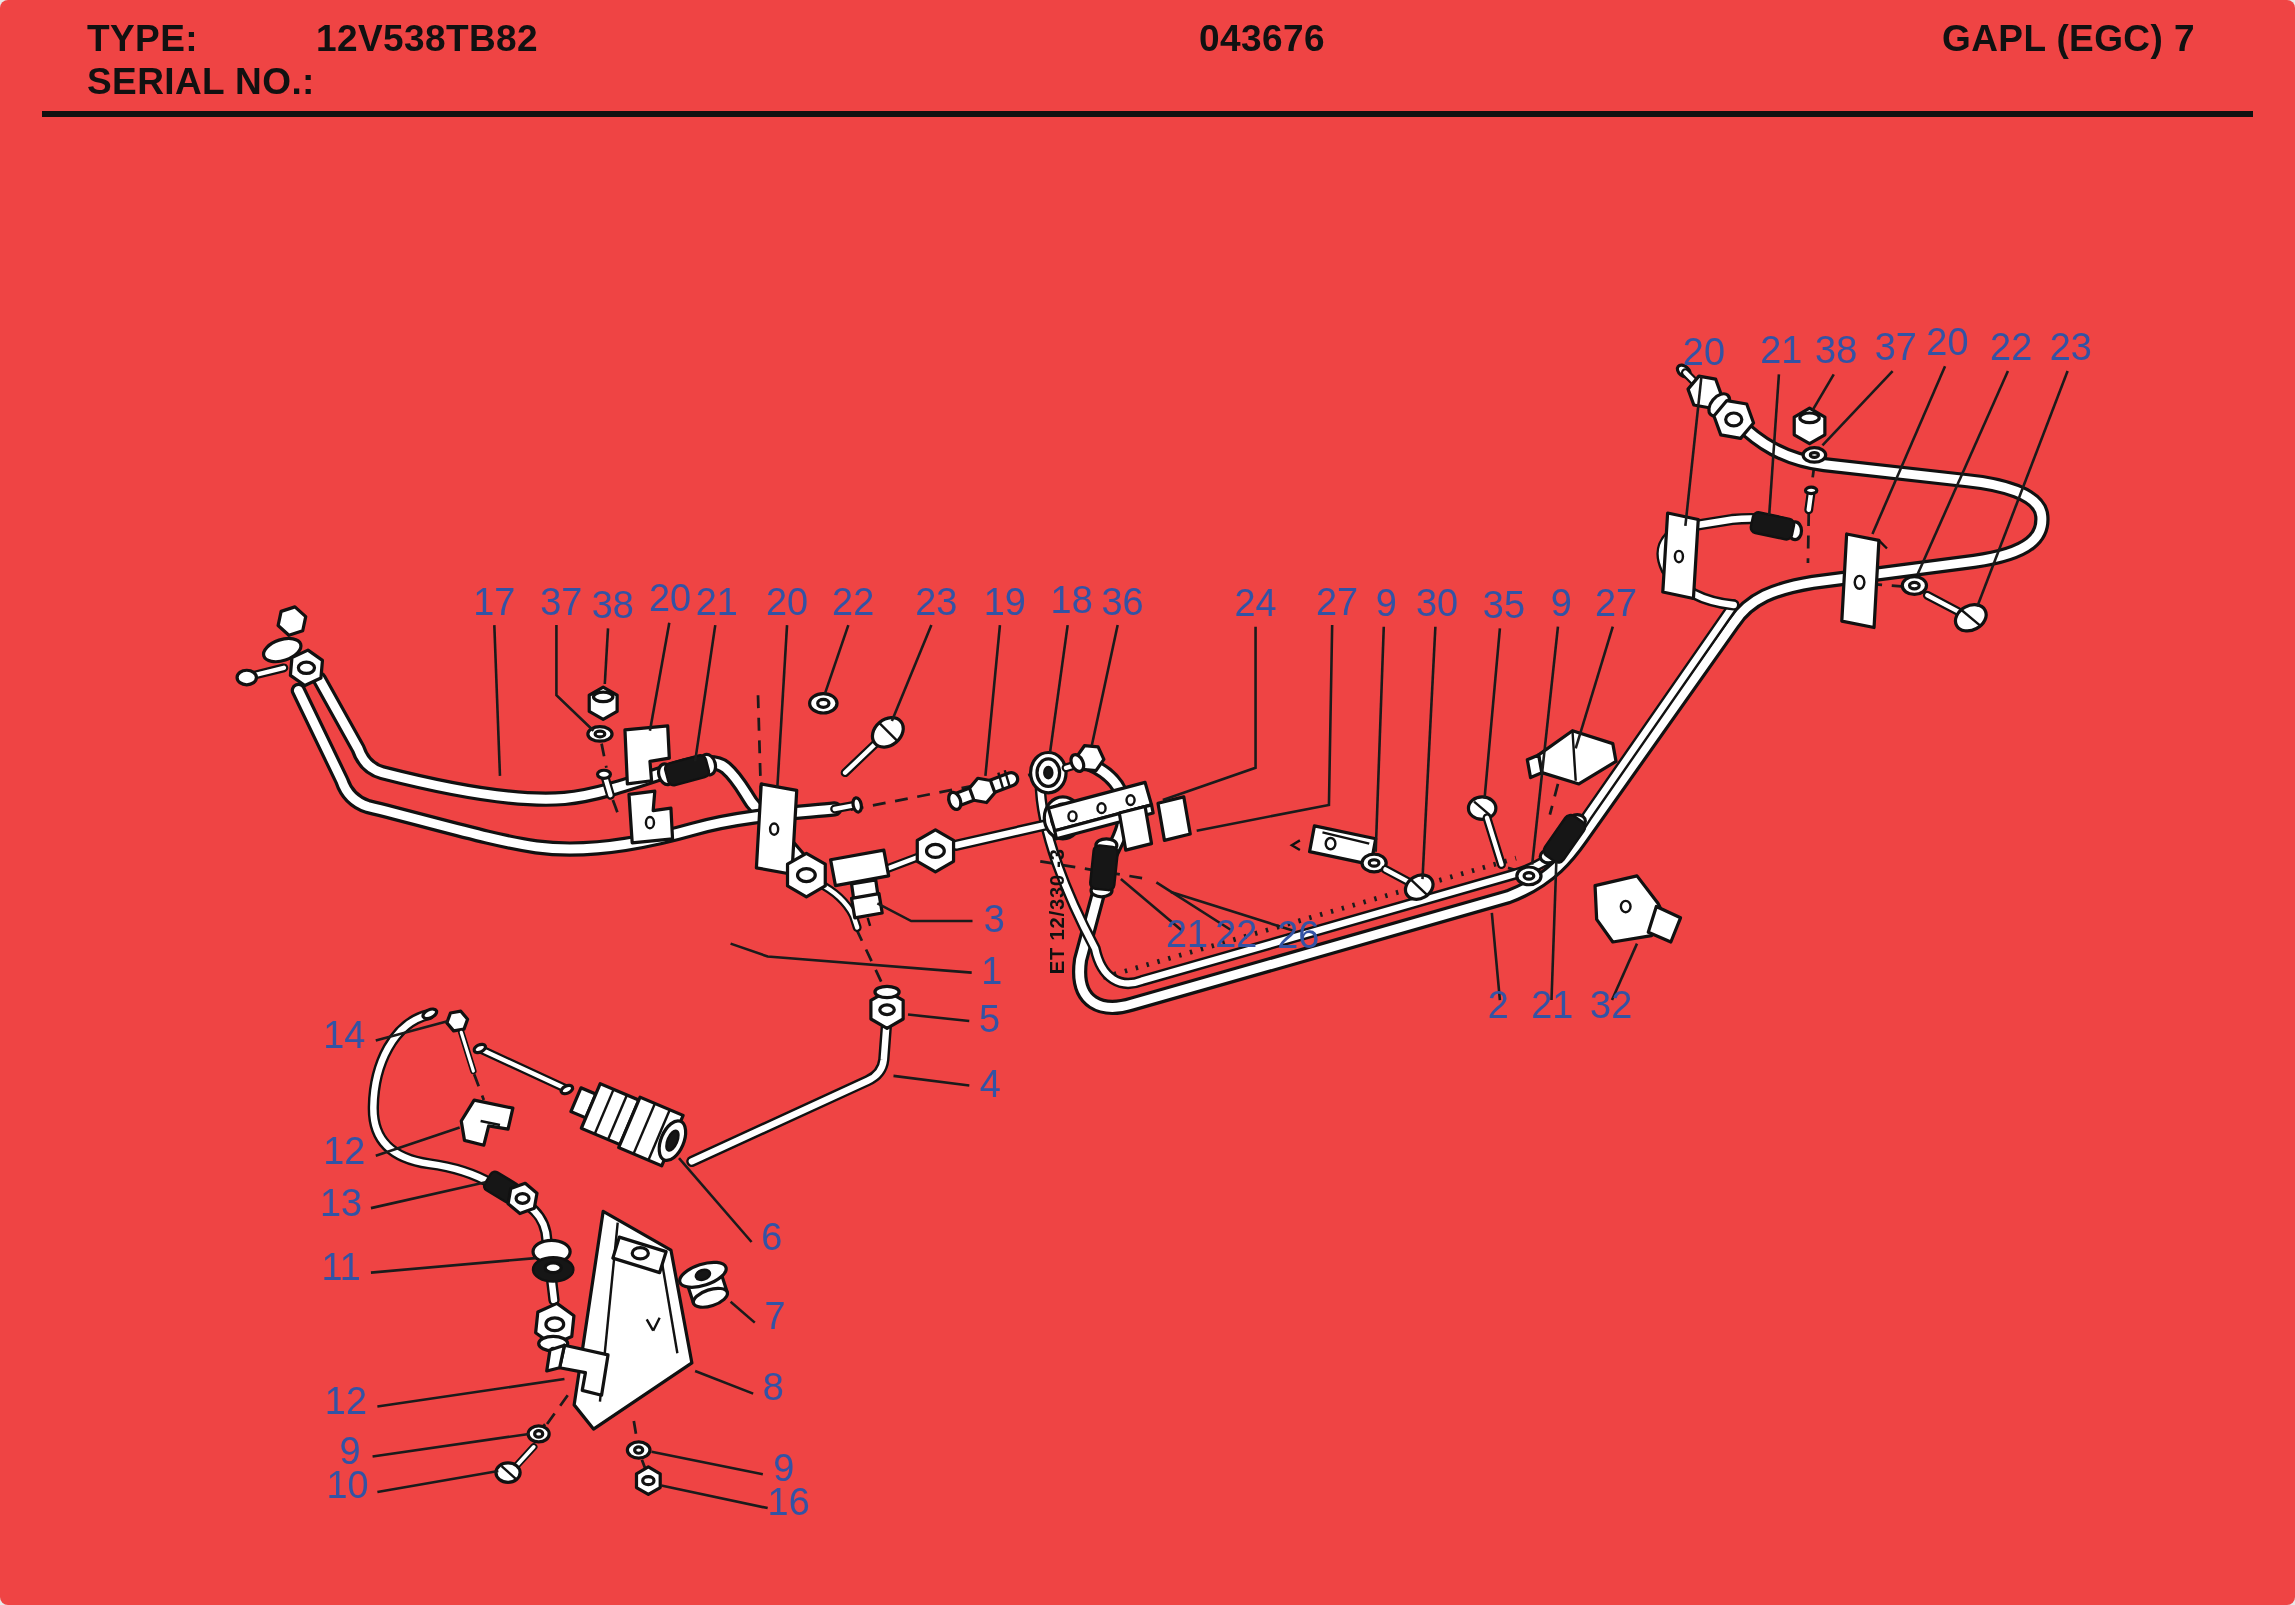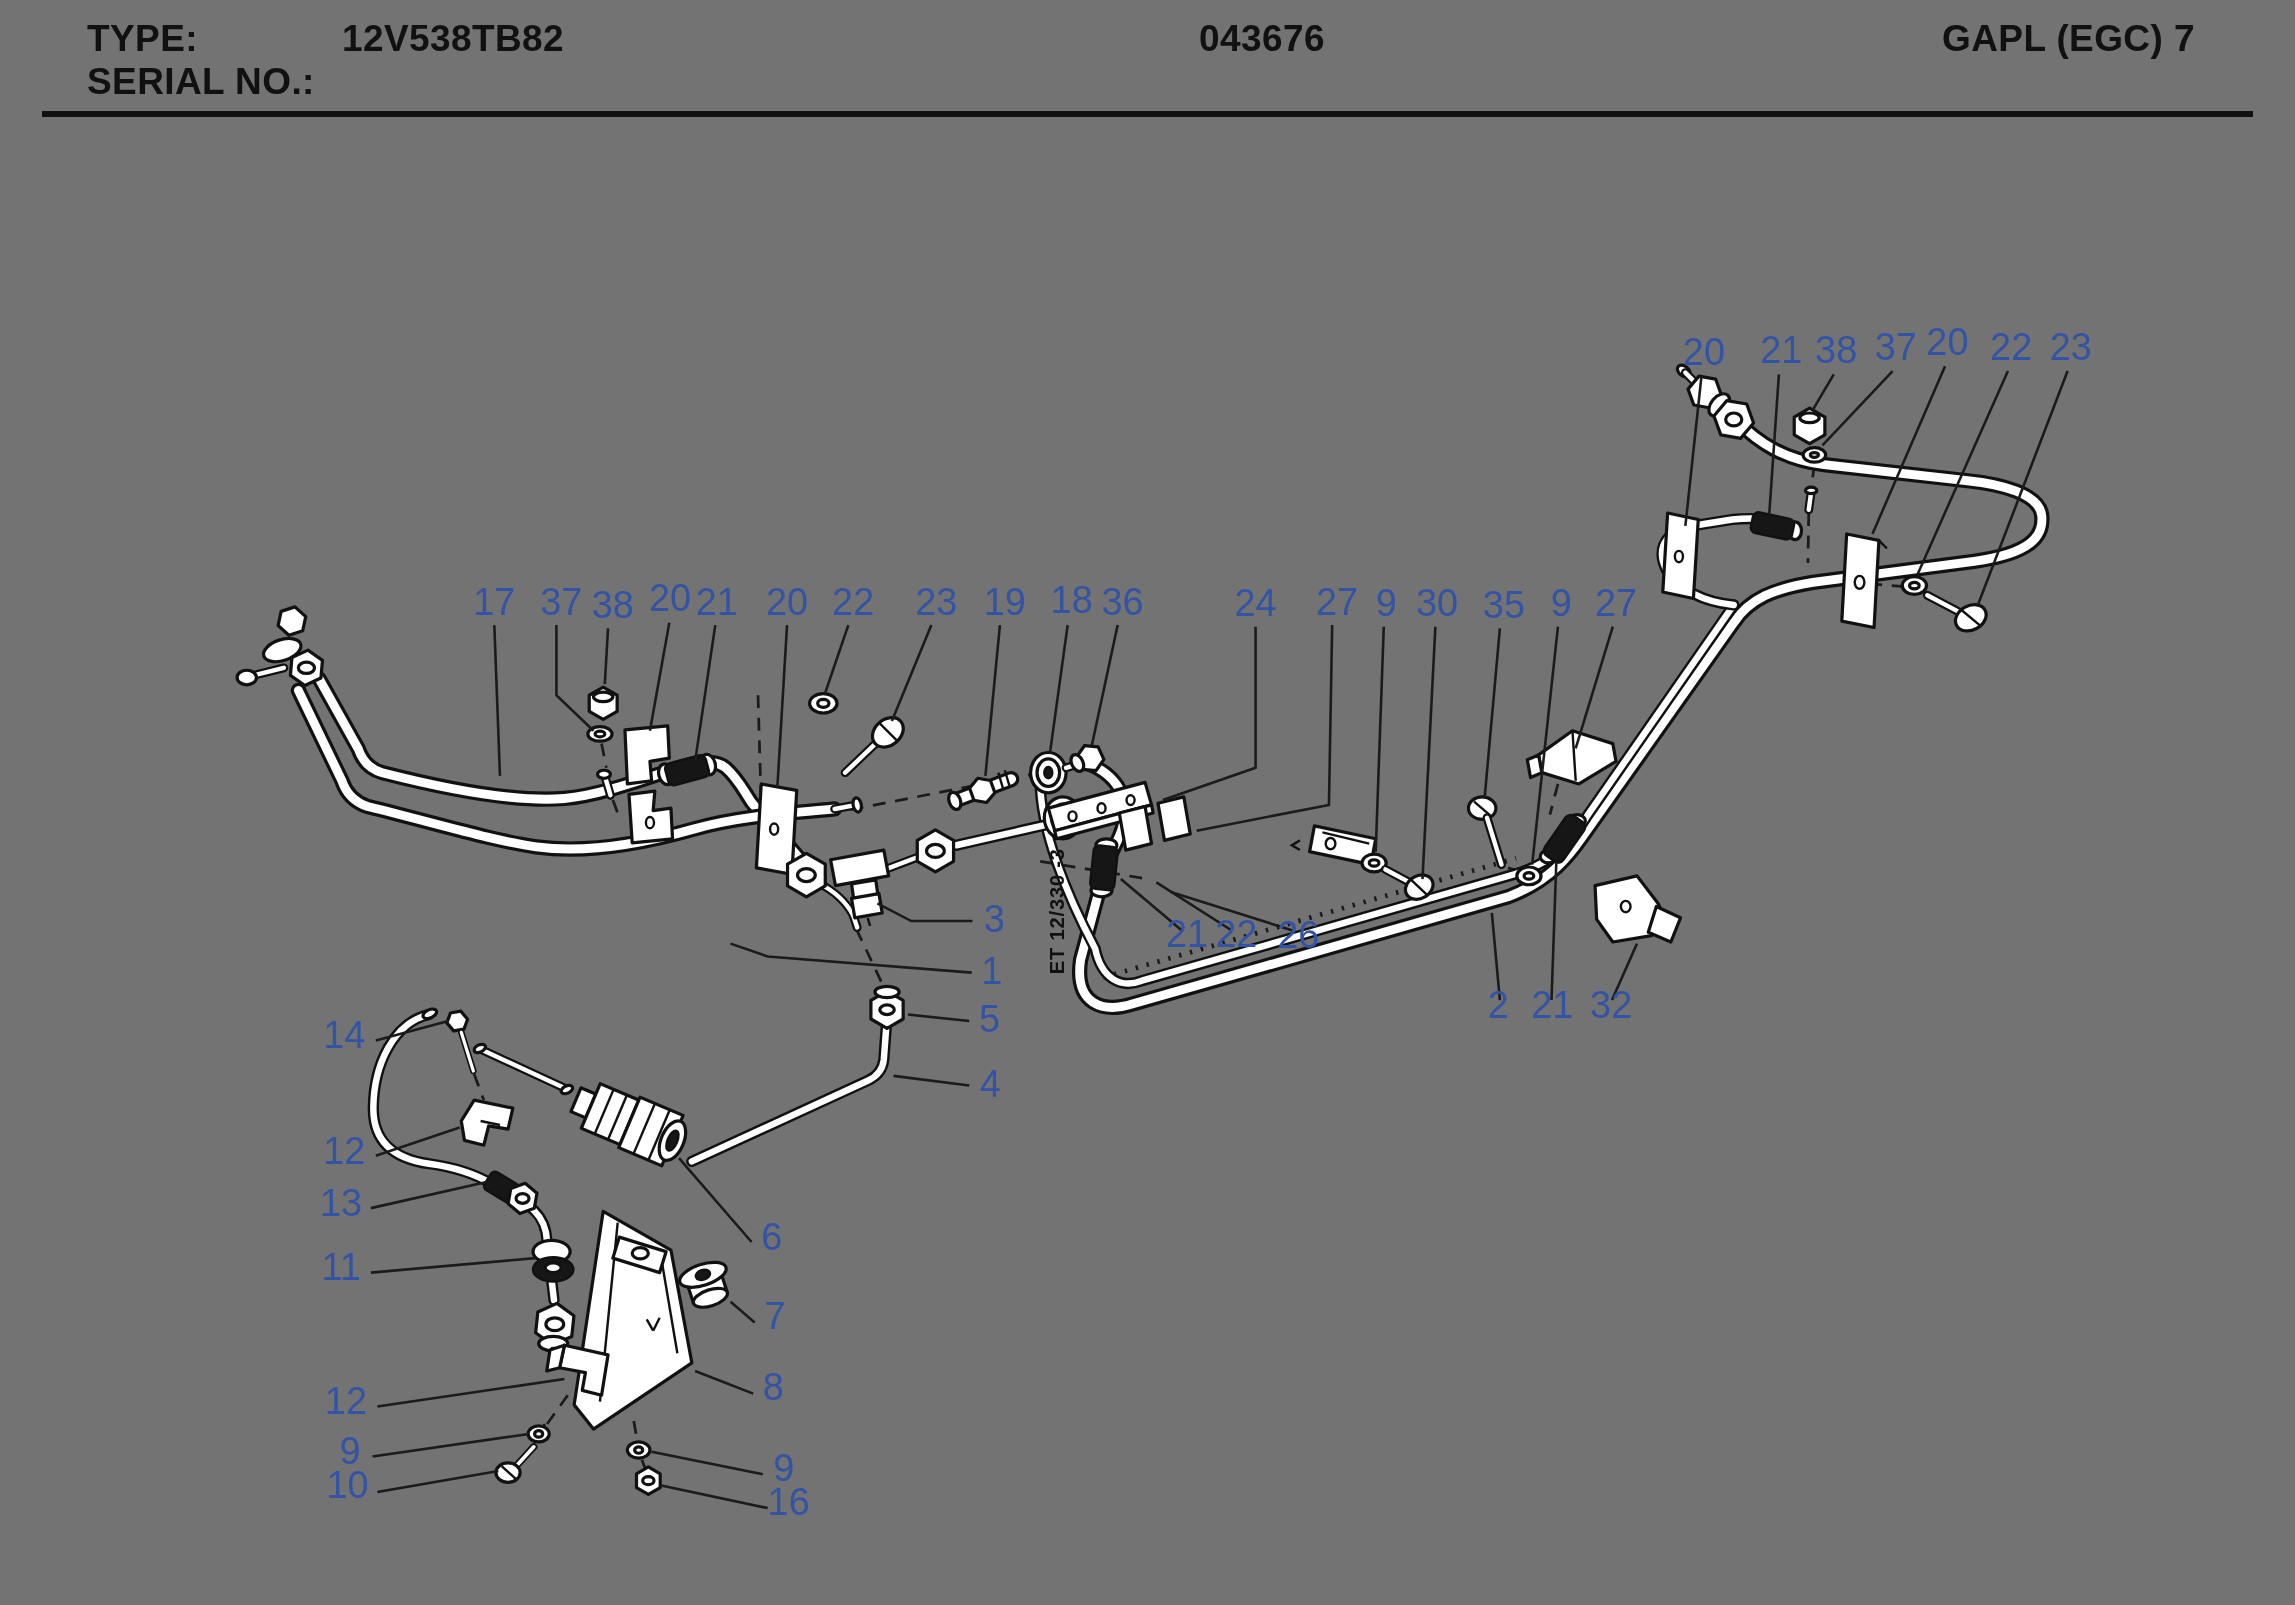--- a/index.html
+++ b/index.html
@@ -1,17 +1,17 @@
 <!DOCTYPE html>
 <html style="font-size:13px"><head>
 <meta charset="utf-8">
 <style>
   html,body{margin:0;padding:0;background:#e8e8e8;}
-  .page{position:relative;width:2295px;height:1605px;background:#737373;overflow:hidden;
-        font-family:"Liberation Sans", sans-serif;}
+  .page{position:relative;width:2295px;height:1605px;background:#ef4444;overflow:hidden;
+        font-family:"Liberation Sans", sans-serif;border-radius:8px;}
   .hdr{position:absolute;color:#111;font-weight:bold;font-size:37px;letter-spacing:0.4px;white-space:nowrap;}
   .rule{position:absolute;left:42px;right:42px;top:111px;height:5.6px;background:#111;}
   svg{position:absolute;left:0;top:0;width:2295px;height:1605px;}
   svg text{font-family:"Liberation Sans", sans-serif;}
   .callout{fill:#3353a4;font-size:47px;text-anchor:middle;}
   .note{fill:#111;font-size:25px;font-weight:bold;letter-spacing:1px;}
   .ldr{stroke:#1b1b1b;stroke-width:3.2;fill:none;}
   .dash{stroke:#1b1b1b;stroke-width:3.4;fill:none;stroke-dasharray:16 12;}
   .po{fill:none;stroke:#111;stroke-width:19;stroke-linecap:round;stroke-linejoin:round;}
   .pi{fill:none;stroke:#fff;stroke-width:11;stroke-linecap:round;stroke-linejoin:round;}
@@ -22,21 +22,21 @@
   .part{fill:#fff;stroke:#111;stroke-width:4;stroke-linejoin:round;}
   .dark{fill:#161616;stroke:#111;stroke-width:3;}
   .thin{fill:none;stroke:#111;stroke-width:3;}
 </style>
 </head>
 <body>
 
 <div class="page">
 
   <div class="hdr" style="left:87px;top:18px;">TYPE:</div>
-  <div class="hdr" style="left:342px;top:18px;">12V538TB82</div>
+  <div class="hdr" style="left:316px;top:18px;">12V538TB82</div>
   <div class="hdr" style="left:87px;top:61px;">SERIAL NO.:</div>
   <div class="hdr" style="left:1199px;top:18px;">043676</div>
   <div class="hdr" style="left:1942px;top:18px;">GAPL (EGC) 7</div>
   <div class="rule"></div>
 
   <svg viewBox="0 0 2846 1990">
 
     <g>
       <line class="dash" x1="746" y1="922" x2="752" y2="952"></line>
       <line class="dash" x1="760" y1="992" x2="766" y2="1008"></line>

